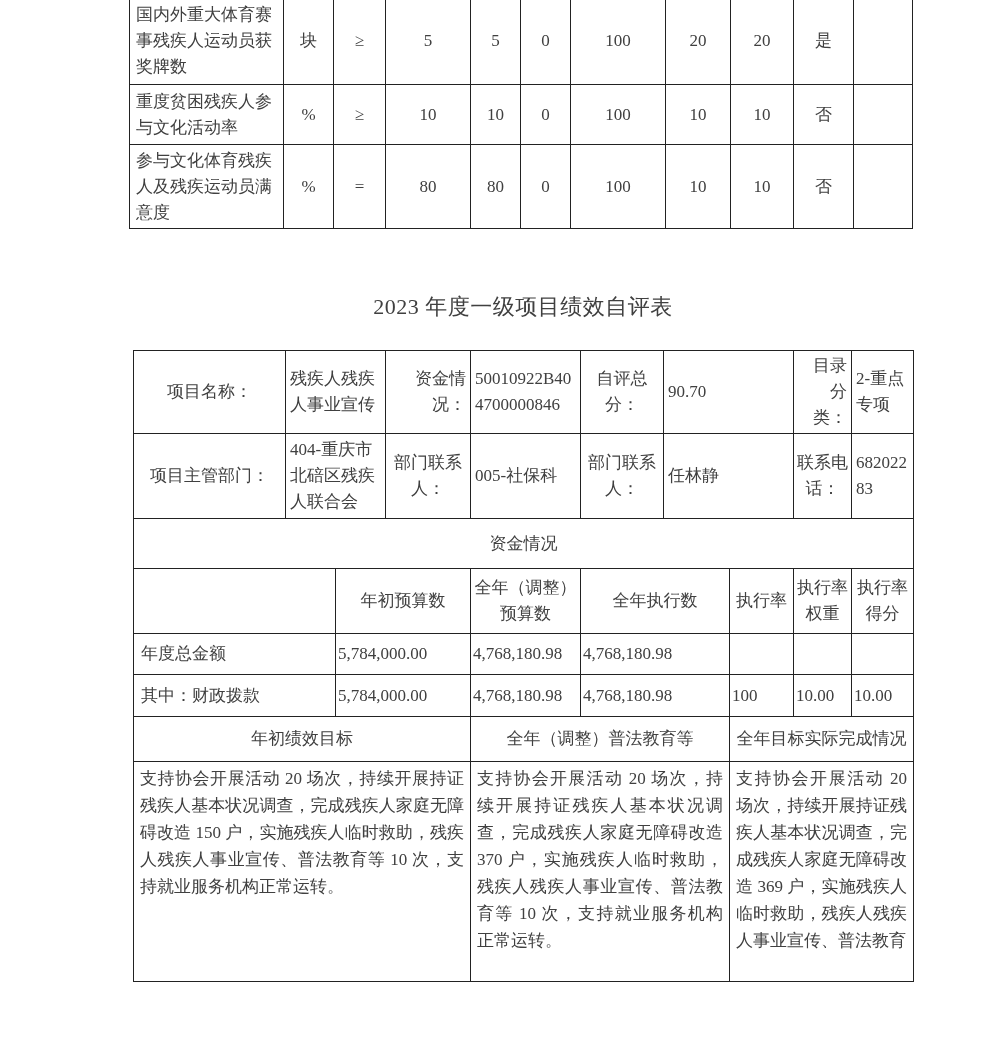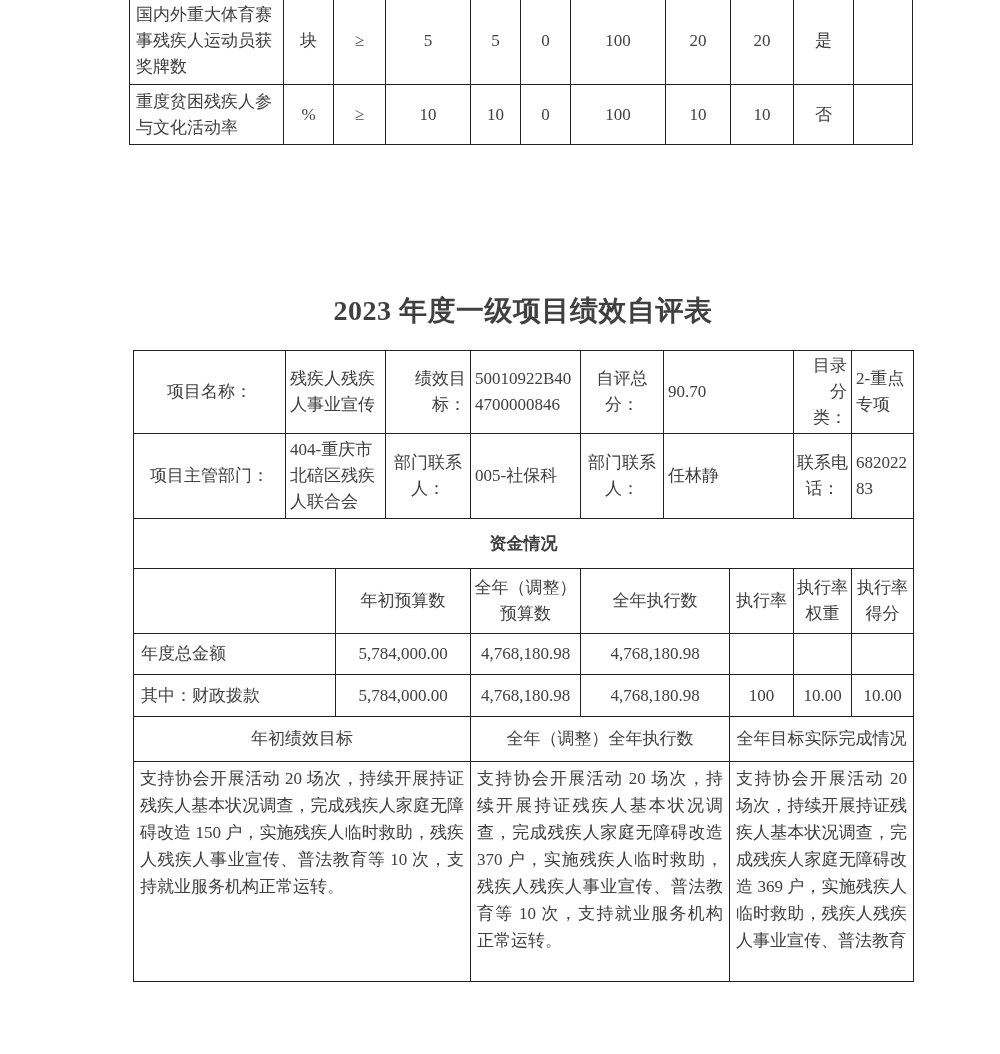--- a/index.html
+++ b/index.html
@@ -27,33 +27,33 @@
 
   
   .top-table { position:absolute; left:129px; top:-3px; width:783px; }
   .top-table td { text-align:center; }
   .top-table td.ind { text-align:left; padding:2px 6px; }
 
   
   .doc-title {
     position:absolute; left:133px; top:292px; width:780px;
     text-align:center;
-    font-size:28px; font-weight:bold;
+    font-size:22px; font-weight:normal;
     letter-spacing:0.5px;
     white-space:nowrap;
   }
 
   
   .main-table { position:absolute; left:133px; top:350px; width:781px; }
   .main-table td.lbl   { text-align:center; }
   .main-table td.lblr  { text-align:right; padding-right:4px; }
   .main-table td.val   { text-align:left; padding-left:4px; }
-  .main-table td.sec   { text-align:center;font-weight:bold; }
+  .main-table td.sec   { text-align:center; }
   .main-table td.hdr   { text-align:center; }
-  .main-table td.num   { text-align:center; padding:1px 2px; }
+  .main-table td.num   { text-align:left; padding:1px 2px; }
   .main-table td.rowlbl{ text-align:left; padding-left:7px; }
   .main-table td.goal  {
     vertical-align:top;
     text-align:justify;
     padding:3px 6px;
     line-height:27px;
   }
 </style>
 </head>
 <body>
@@ -94,20 +94,33 @@
       <td>≥</td>
       <td>10</td>
       <td>10</td>
       <td>0</td>
       <td>100</td>
       <td>10</td>
       <td>10</td>
       <td>否</td>
       <td></td>
     </tr>
+    <tr style="height:84px">
+      <td class="ind">参与文化体育残疾人及残疾运动员满意度</td>
+      <td>%</td>
+      <td>=</td>
+      <td>80</td>
+      <td>80</td>
+      <td>0</td>
+      <td>100</td>
+      <td>10</td>
+      <td>10</td>
+      <td>否</td>
+      <td></td>
+    </tr>
   </tbody>
     </table>
 
   <div class="doc-title">2023 年度一级项目绩效自评表</div>
 
   <table class="main-table">
     <colgroup>
       <col style="width:152px">
         <col style="width:50px">
         <col style="width:50px">
@@ -117,21 +130,21 @@
       <col style="width:66px">
         <col style="width:64px">
         <col style="width:58px">
       <col style="width:62px">
     </colgroup>
 
     <tbody>
         <tr style="height:83px">
       <td class="lbl">项目名称：</td>
       <td class="val" colspan="2">残疾人残疾人事业宣传</td>
-      <td class="lblr">绩效目标：</td>
+      <td class="lblr">资金情况：</td>
       <td class="val">50010922B404700000846</td>
       <td class="lbl">自评总分：</td>
       <td class="val" colspan="2">90.70</td>
       <td class="lblr">目录分类：</td>
       <td class="val">2-重点专项</td>
     </tr>
 
     <tr style="height:85px">
       <td class="lbl">项目主管部门：</td>
       <td class="val" colspan="2">404-重庆市北碚区残疾人联合会</td>
@@ -172,21 +185,21 @@
       <td class="num">4,768,180.98</td>
       <td class="num" colspan="2">4,768,180.98</td>
       <td class="num">100</td>
       <td class="num">10.00</td>
       <td class="num">10.00</td>
     </tr>
 
 
     <tr style="height:45px">
       <td class="hdr" colspan="4">年初绩效目标</td>
-      <td class="hdr" colspan="3">全年（调整）全年执行数</td>
+      <td class="hdr" colspan="3">全年（调整）普法教育等</td>
       <td class="hdr" colspan="3">全年目标实际完成情况</td>
     </tr>
 
     <tr style="height:220px">
       <td class="goal" colspan="4">支持协会开展活动 20 场次，持续开展持证残疾人基本状况调查，完成残疾人家庭无障碍改造 150 户，实施残疾人临时救助，残疾人残疾人事业宣传、普法教育等 10 次，支持就业服务机构正常运转。</td>
       <td class="goal" colspan="3">支持协会开展活动 20 场次，持续开展持证残疾人基本状况调查，完成残疾人家庭无障碍改造 370 户，实施残疾人临时救助，残疾人残疾人事业宣传、普法教育等 10 次，支持就业服务机构正常运转。</td>
       <td class="goal" colspan="3">支持协会开展活动 20 场次，持续开展持证残疾人基本状况调查，完成残疾人家庭无障碍改造 369 户，实施残疾人临时救助，残疾人残疾人事业宣传、普法教育</td>
     </tr>
   </tbody>
     </table>

